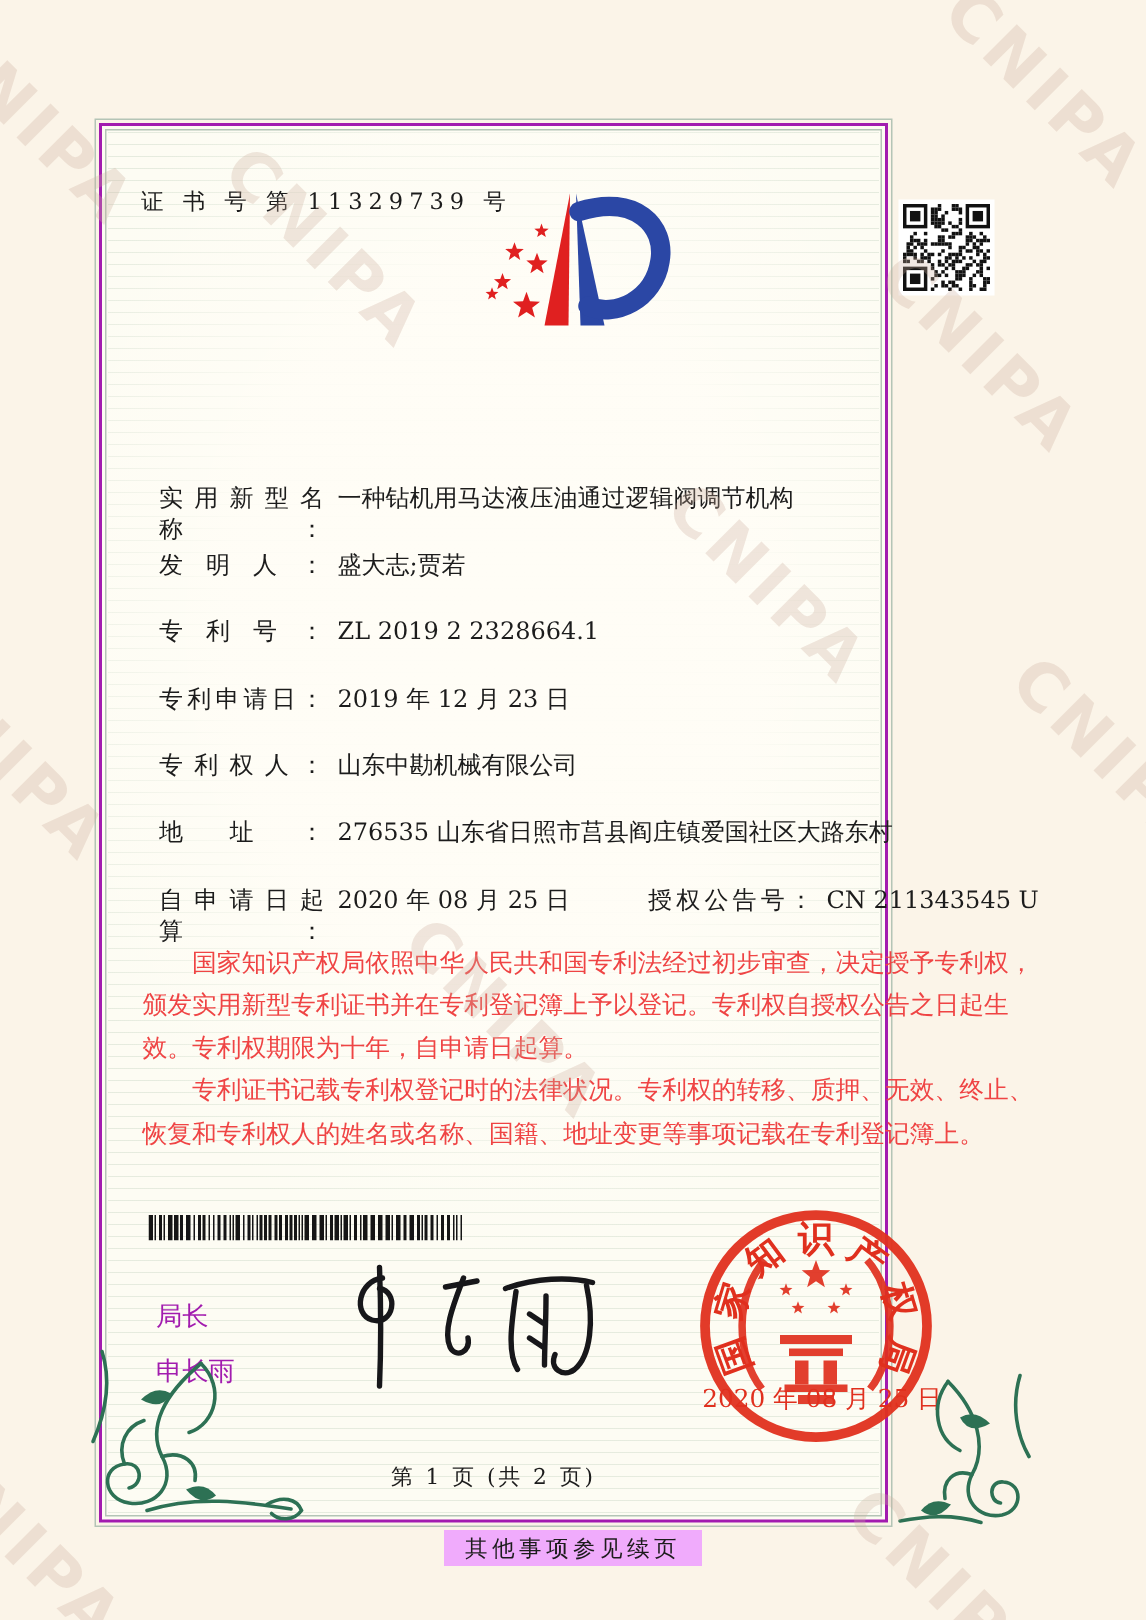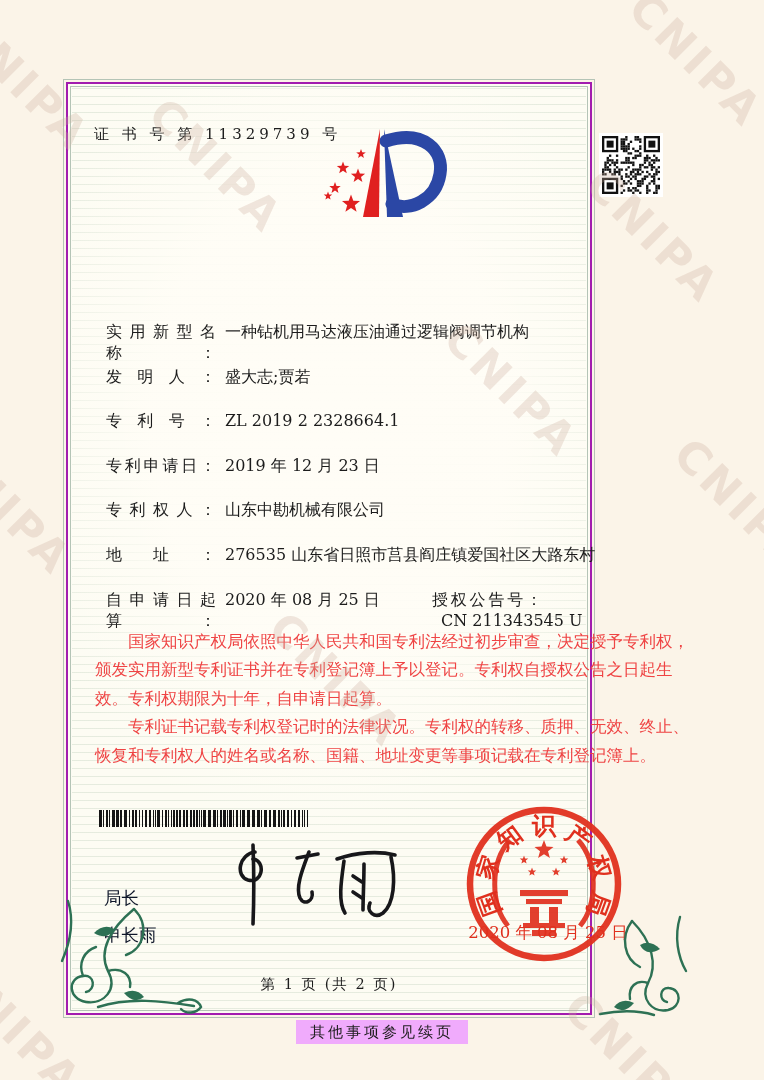--- a/index.html
+++ b/index.html
@@ -50,32 +50,32 @@
   }
   
   .fields{position:absolute;left:38px;top:238px;right:20px;font-size:16px;}
   .frow{height:44.6px;display:flex;align-items:flex-start;}
   .lab{
     display:inline-block;width:110px;font-size:16px;
     text-align:justify;text-align-last:justify;flex:none;
   }
   .val{margin-left:9px;white-space:nowrap;}
   .pair1{display:flex;width:326px;flex:none;}
-  .pair2{display:flex;flex-direction:column;}
+  .pair2{display:flex;}
   
   .body-text{
     position:absolute;left:27px;top:544px;width:598px;
     font-size:16.5px;line-height:1.72;color:#ef4444;
   }
   .body-text p{margin:0;text-indent:2em;}
   
   .barcode{position:absolute;left:31px;top:726px;}
-  .officer{position:absolute;left:36px;top:802px;
+  .officer{position:absolute;left:36px;top:781px;
     font-family:"DejaVu Sans","Liberation Sans",sans-serif;
-    font-size:17.5px;font-weight:500;color:#0f172a;}
+    font-size:17.5px;font-weight:500;color:#a21caf;}
   .officer div{margin-bottom:13px;}
   .signature{position:absolute;left:153px;top:758px;}
   .seal{position:absolute;left:376px;top:700px;}
   .seal-date{
     position:absolute;left:382px;top:838px;width:196px;text-align:center;
     font-size:16.5px;color:#e0301e;white-space:nowrap;
   }
   .pagenum{
     position:absolute;left:0;right:0;top:891px;text-align:center;
     font-size:14.5px;letter-spacing:2px;

